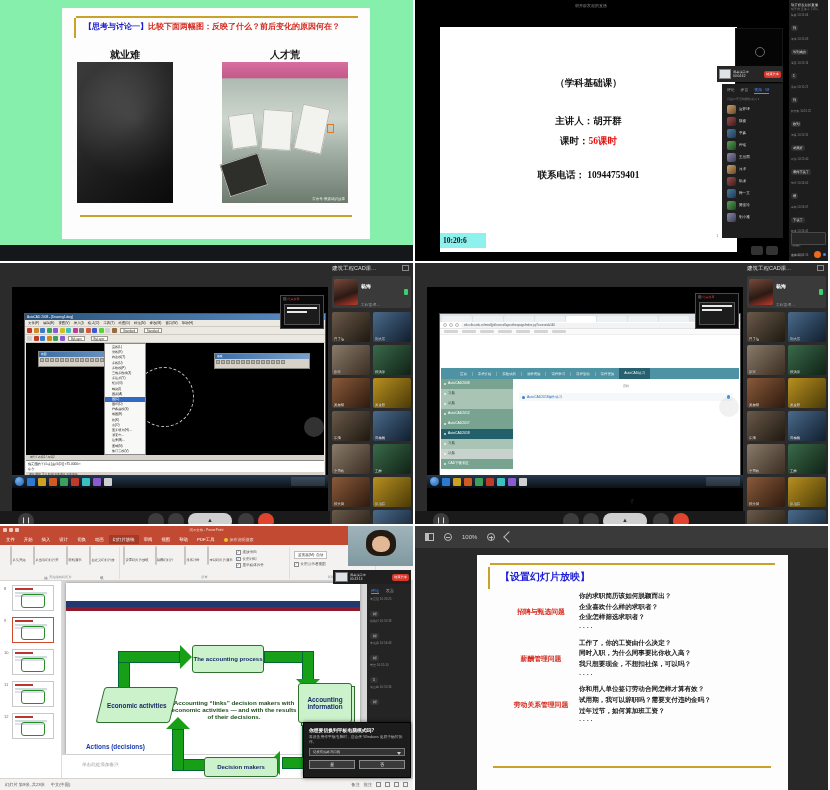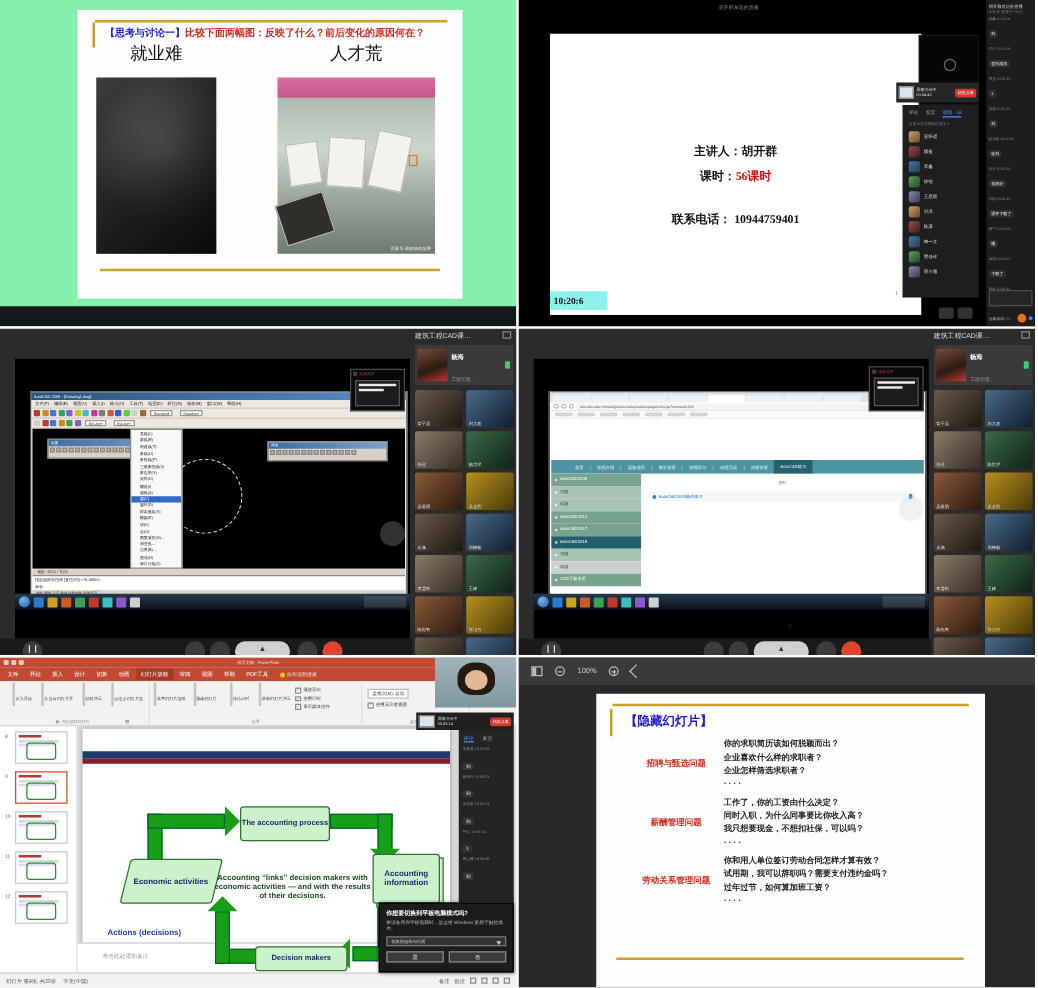--- a/index.html
+++ b/index.html
@@ -11,21 +11,21 @@
 
 
 .c1{background:#86efac}
 .c1 .slide{left:62px;top:8px;width:308px;height:231px;background:#fdfdfd}
 .c1 .goldline{height:2px;background:#c9a227}
 .c1 .gl-top{left:14px;top:8px;width:282px}
 .c1 .gl-bot{left:18px;top:207px;width:272px}
 .c1 .gbar{left:12px;top:10px;width:2px;height:20px;background:#c9a227}
 .c1 .title{left:22px;top:13px;font-size:8px;font-weight:bold;white-space:nowrap}
 .c1 .tag{color:#1b1bd6}.c1 .rest{color:#d42a1e}
-.c1 .cap{top:26px;font-size:14px;font-weight:normal;color:#111;text-align:center}
+.c1 .cap{top:40px;font-size:10px;font-weight:bold;color:#111;text-align:center}
 .c1 .cap-l{left:15px;width:96px}.c1 .cap-r{left:160px;width:126px}
 .c1 .ph{top:54px;height:141px}
 .c1 .ph-l{left:15px;width:96px;background:linear-gradient(135deg,#e2e2e2 0%,#b5b5b5 25%,#6f6f6f 55%,#262626 100%),radial-gradient(circle at 60% 40%,#888 0,#444 60%);background-blend-mode:multiply}
 .c1 .ph-r{left:160px;width:126px;background:linear-gradient(180deg,#d86fa0 0%,#c4598a 11%,#aebbb2 12%,#cdd6cd 40%,#9aa89e 68%,#6d7b6f 100%)}
 .c1 .board{position:absolute;background:#f2f2ee;border:1px solid #b9b9b2}
 .c1 .mark{position:absolute;right:14px;top:62px;width:7px;height:9px;border:1px solid #e07a1f}
 .c1 .credit{position:absolute;right:3px;bottom:2px;font-size:3.5px;color:#fff;opacity:.85}
 .c1 .strip{left:0;right:0;bottom:0;height:16px;background:#15181b}
 
 
@@ -279,20 +279,21 @@
         <div class="credit">百家号·黑森林的故事</div>
       </div>
       <div class="abs goldline gl-bot"></div>
     </div>
     <div class="abs strip"></div>
   </div>
 
   <div class="cell c2">
     <div class="abs toptitle">胡开群发起的直播</div>
     <div class="abs slide serif">
+      <div class="abs t2">（学科基础课）</div>
       <div class="abs ln" style="top:88px">主讲人：胡开群</div>
       <div class="abs ln" style="top:108px"><span>课时：</span><span class="red">56课时</span></div>
       <div class="abs ln" style="top:142px">联系电话： 10944759401</div>
       <div class="abs ts">10:20:6</div>
       <div class="abs pagenum">1</div>
     </div>
     <div class="abs cam">
         <div class="abs camglyph"></div>
       </div>
     <div class="abs recbar">
@@ -978,21 +979,21 @@
     <div class="abs tb">
       <span class="pico"></span>
       <span class="mag"></span>
       <span class="zoomtxt">100%</span>
       <span class="mag plus"></span>
       <span class="fit"></span>
     </div>
     <div class="abs slide serif">
       <div class="abs gl-top"></div>
       <div class="abs gbar"></div>
-      <div class="abs title">【隐藏幻灯片】</div>
+      <div class="abs title">【设置幻灯片放映】</div>
       <div class="abs secs">
         <div class="sec">
           <div class="lab">招聘与甄选问题</div>
           <div class="lines">
               <div>你的求职简历该如何脱颖而出？</div>
               <div>企业喜欢什么样的求职者？</div>
               <div>企业怎样筛选求职者？</div>
               <div>· · · ·</div>
             </div>
         </div>

